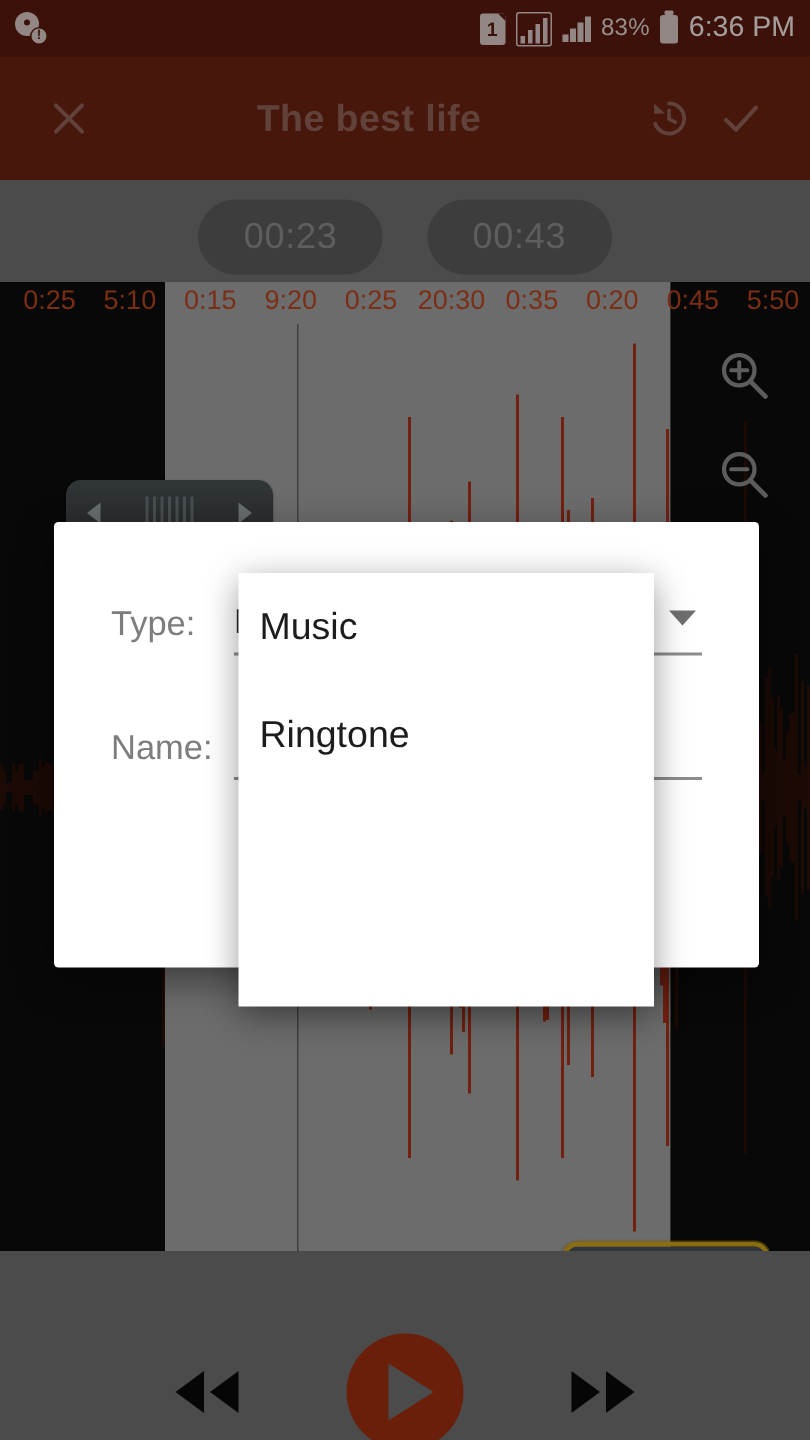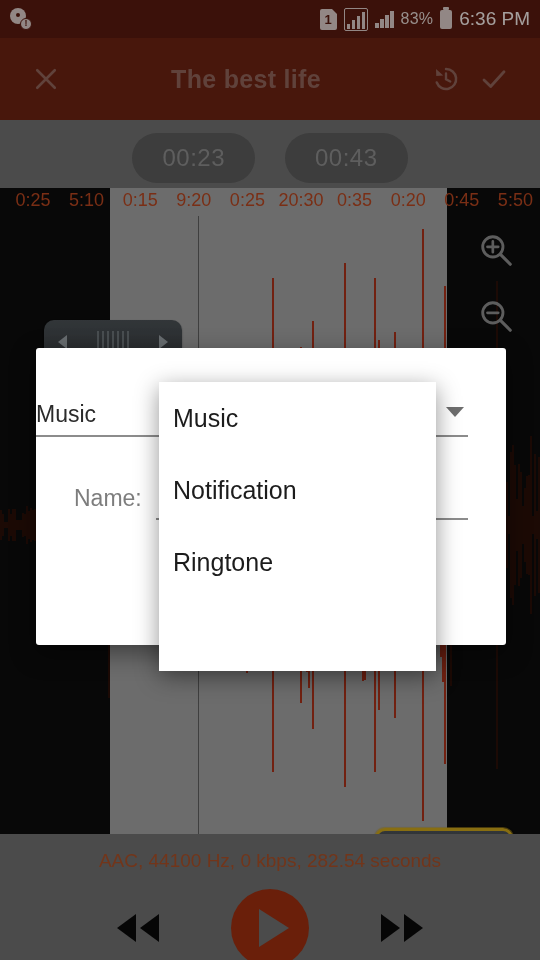--- a/index.html
+++ b/index.html
@@ -645,21 +645,20 @@
         <span class="arrow right"></span>
       </div>
 
       <div class="handle" id="handle-end">
         
         
         
       </div>
     </div>
 
-    <div id="file-info">AAC, 44100 Hz, 0 kbps, 282.54 seconds</div>
 
     <div id="transport">
       <div class="skip">
         <svg width="54" height="40" viewBox="0 0 54 40">
           <path d="M25 6 L25 34 L6 20 Z" fill="#0a0a0a"></path>
           <path d="M48 6 L48 34 L29 20 Z" fill="#0a0a0a"></path>
         </svg>
       </div>
       <div id="play-button">
         <span class="tri"></span>
@@ -670,32 +669,32 @@
           <path d="M29 6 L29 34 L48 20 Z" fill="#0a0a0a"></path>
         </svg>
       </div>
     </div>
   </div>
 
   <div id="scrim"></div>
 
   <div id="dialog">
     <div class="field-row" id="row-type">
+      <div class="field-label">Type:</div>
       <div class="field-control">
         <div class="field-value">Music</div>
         <span class="spinner-arrow"></span>
       </div>
     </div>
     <div class="field-row" id="row-name">
       <div class="field-label">Name:</div>
       <div class="field-control">
         <div class="field-value"></div>
       </div>
     </div>
   </div>
 
   <div id="dropdown">
       <div class="dd-item">Music</div>
-      <div class="dd-item">Notification</div>
       <div class="dd-item">Ringtone</div>
     </div>
 
 </div>
 
 </body></html>

